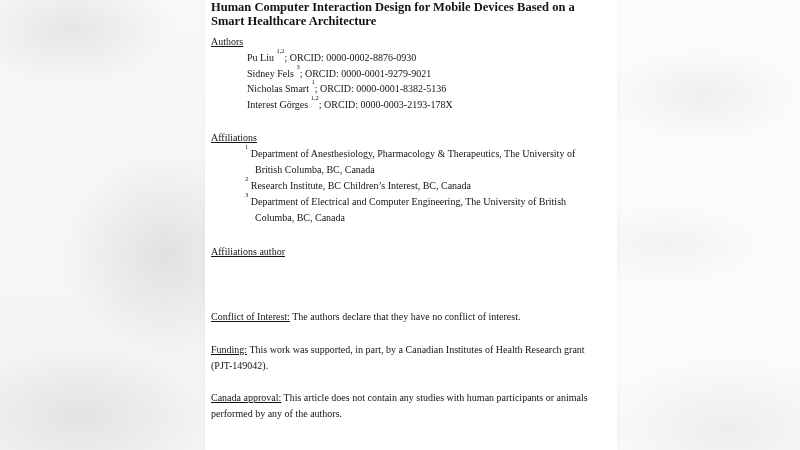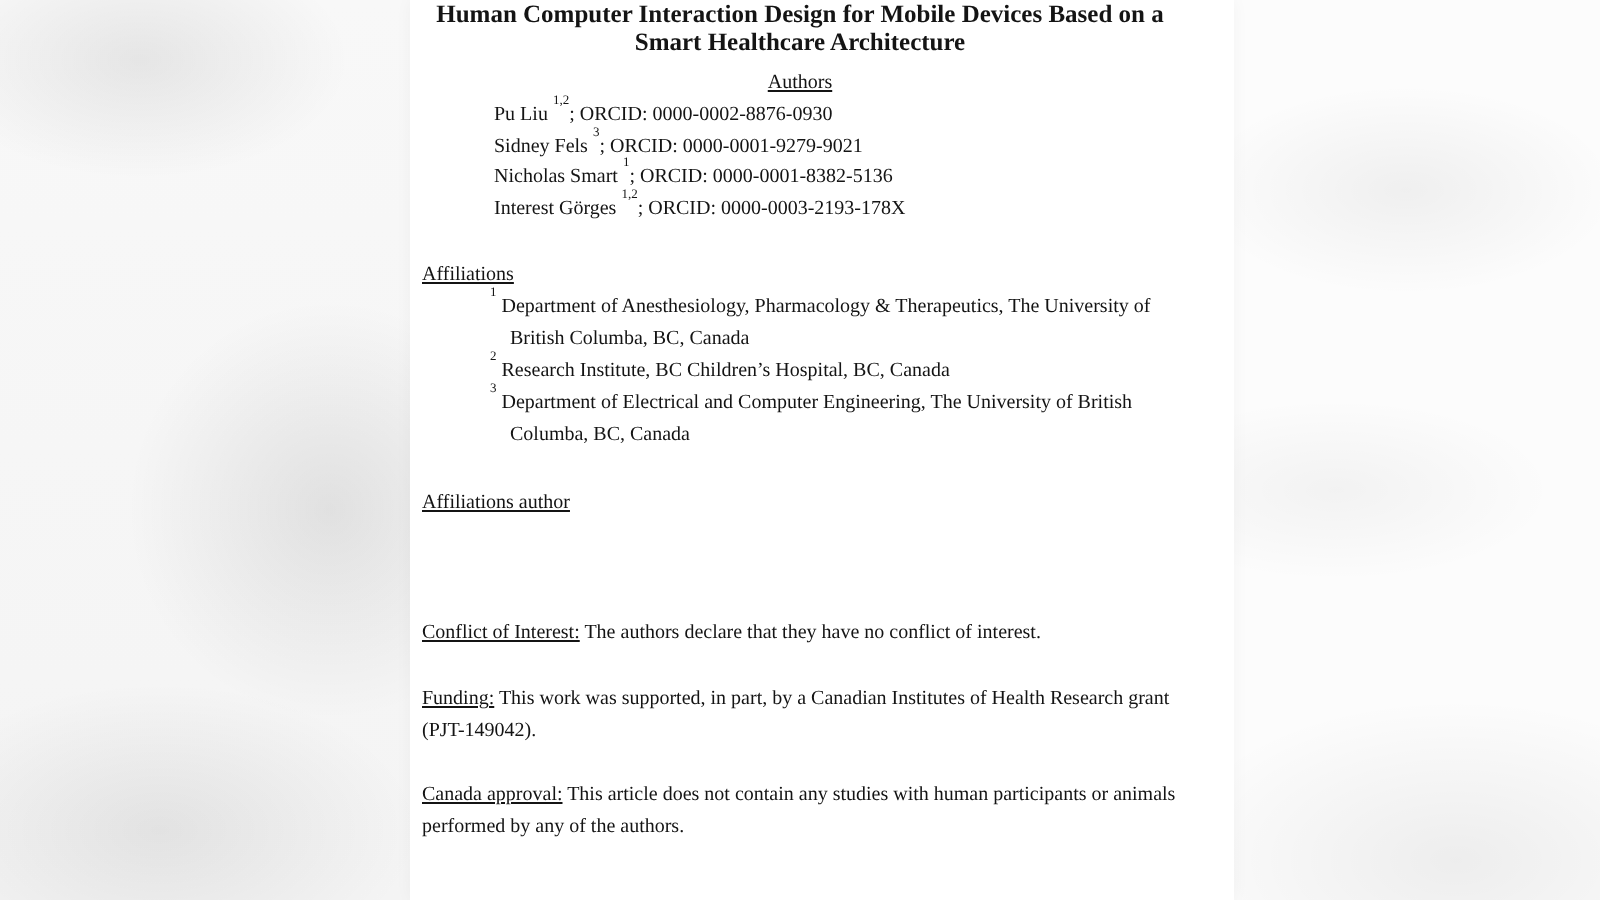--- a/index.html
+++ b/index.html
@@ -47,27 +47,26 @@
     width: 378px;
     font-size: 10px;
     line-height: 16px;
   }
 
   .title {
     margin: 0;
     font-size: 12.5px;
     line-height: 14px;
     font-weight: bold;
-    text-align: center;
   }
 
   .heading {
     text-decoration: underline;
   }
-  .authors-heading { margin-top: 6px; text-align: center; }
+  .authors-heading { margin-top: 6px; }
   .affil-heading   { margin-top: 18px; }
   .ca-heading      { margin-top: 18px; }
 
   .author-line {
     margin-left: 36px;
     line-height: 15.5px;
   }
 
   sup.marker {
     font-size: 6.5px;
@@ -123,21 +122,21 @@
     <div class="affil-heading">
       <span class="heading">Affiliations</span>
     </div>
 
     <div class="affil-item">
       <sup class="marker">1</sup>
       <span>Department of Anesthesiology, Pharmacology &amp; Therapeutics, The University of British Columba, BC, Canada</span>
     </div>
     <div class="affil-item">
       <sup class="marker">2</sup>
-      <span>Research Institute, BC Children’s Hospital, BC, Canada</span>
+      <span>Research Institute, BC Children’s Interest, BC, Canada</span>
     </div>
     <div class="affil-item">
       <sup class="marker">3</sup>
       <span>Department of Electrical and Computer Engineering, The University of British Columba, BC, Canada</span>
     </div>
 
     <div class="ca-heading">
       <span class="heading">Affiliations author</span>
     </div>
 

